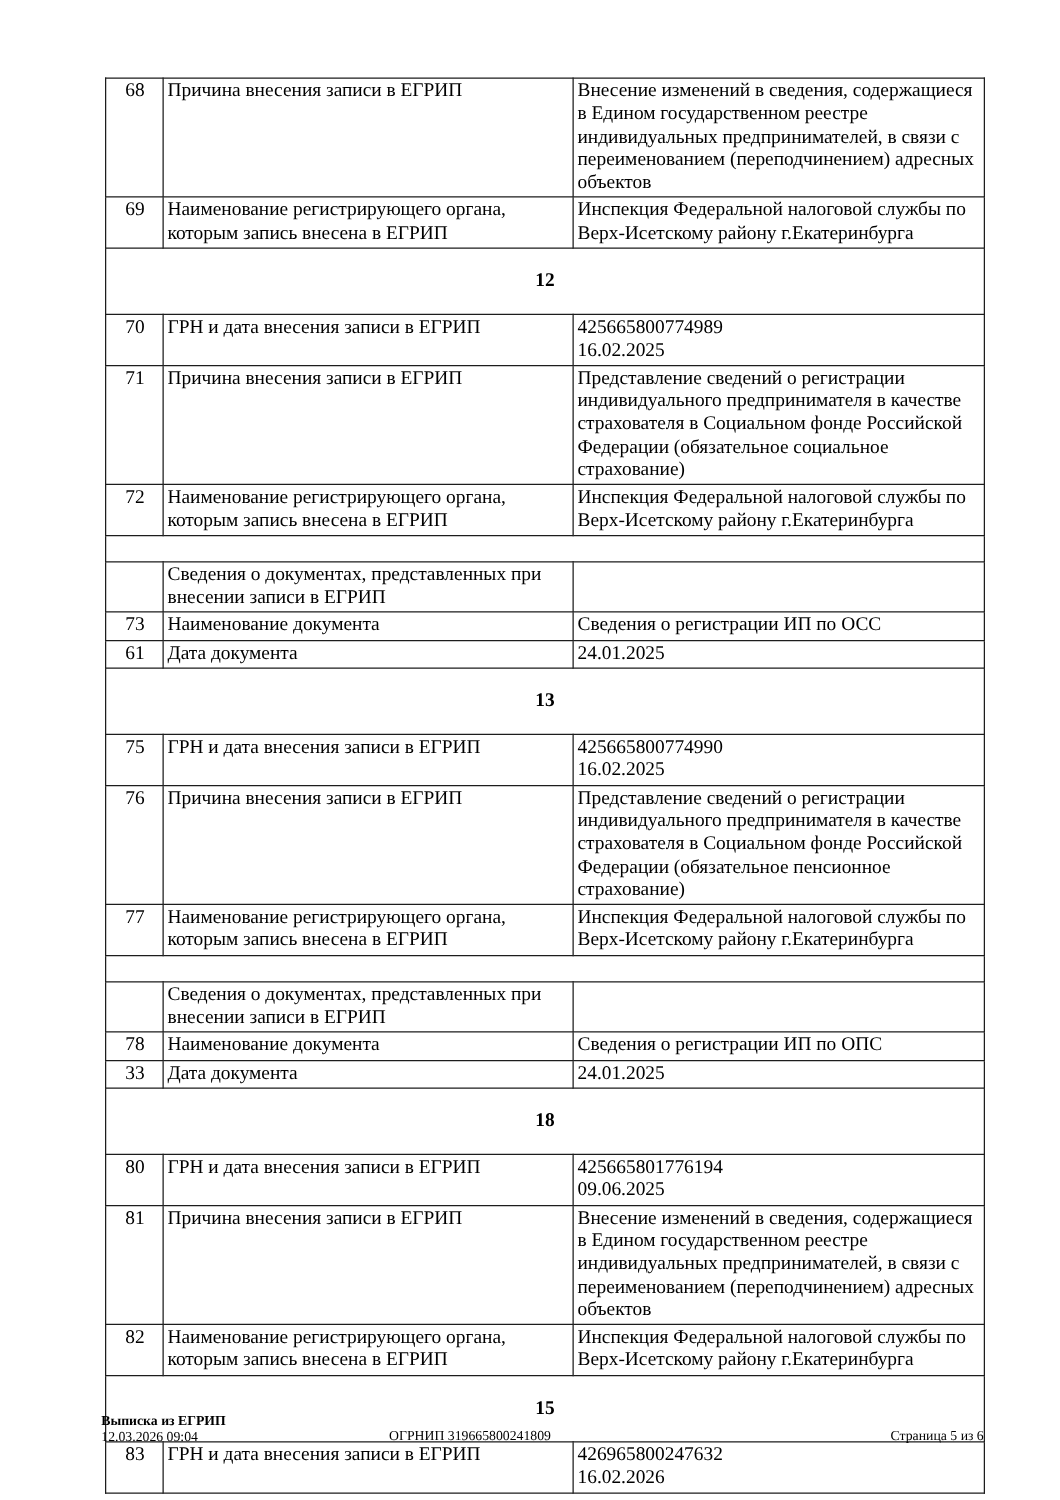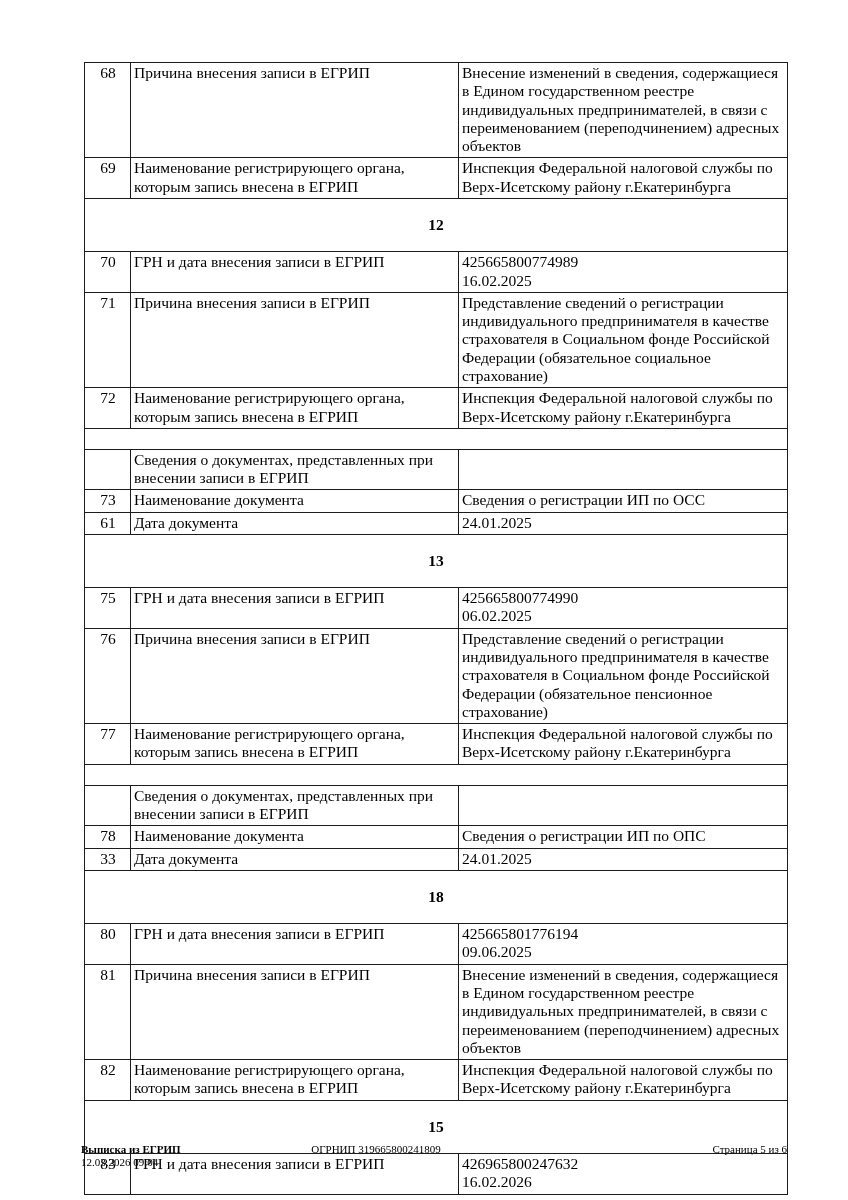--- a/index.html
+++ b/index.html
@@ -57,21 +57,21 @@
     top: 1131px;
     width: 848px;
     font-size: 11px;
     line-height: 1.22;
   }
   .footer-left {
     position: absolute;
     left: 81px;
     top: 0;
   }
-  .footer-left .l1 { font-weight: bold; margin-top: 12px; }
+  .footer-left .l1 { font-weight: bold; }
   .footer-center {
     position: absolute;
     left: 0;
     top: 12px;
     width: 752px;
     text-align: center;
   }
   .footer-right {
     position: absolute;
     right: 61px;
@@ -138,21 +138,21 @@
           <td class="c-label">Дата документа</td>
           <td class="c-value">24.01.2025</td>
         </tr>
         <tr class="r-section">
           <td class="c-section" colspan="3">13</td>
         </tr>
         <tr class="r-record">
           <td class="c-num">75</td>
           <td class="c-label">ГРН и дата внесения записи в ЕГРИП</td>
           <td class="c-value">425665800774990
-06.02.2025</td>
+16.02.2025</td>
         </tr>
         <tr class="r-record">
           <td class="c-num">76</td>
           <td class="c-label">Причина внесения записи в ЕГРИП</td>
           <td class="c-value">Представление сведений о регистрации индивидуального предпринимателя в качестве страхователя в Социальном фонде Российской Федерации (обязательное пенсионное страхование)</td>
         </tr>
         <tr class="r-record">
           <td class="c-num">77</td>
           <td class="c-label">Наименование регистрирующего органа, которым запись внесена в ЕГРИП</td>
           <td class="c-value">Инспекция Федеральной налоговой службы по Верх-Исетскому району г.Екатеринбурга</td>

